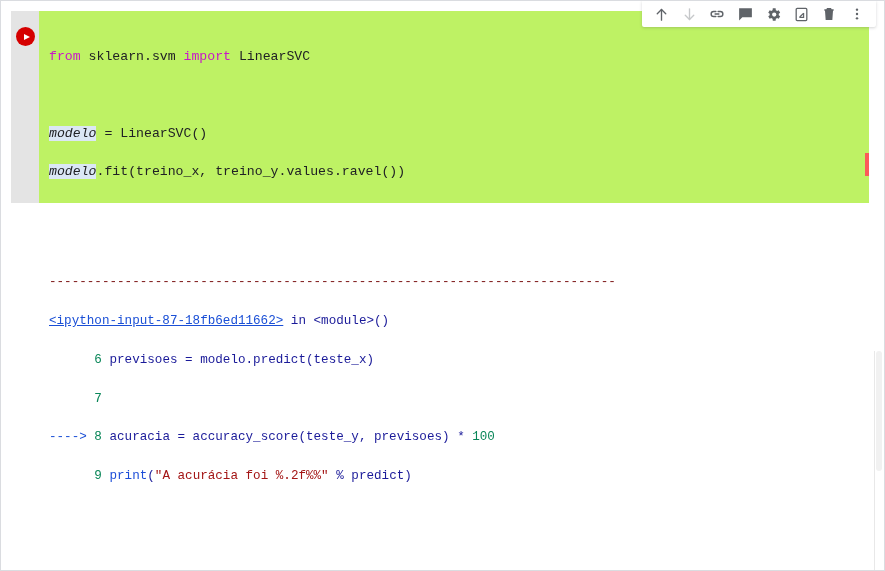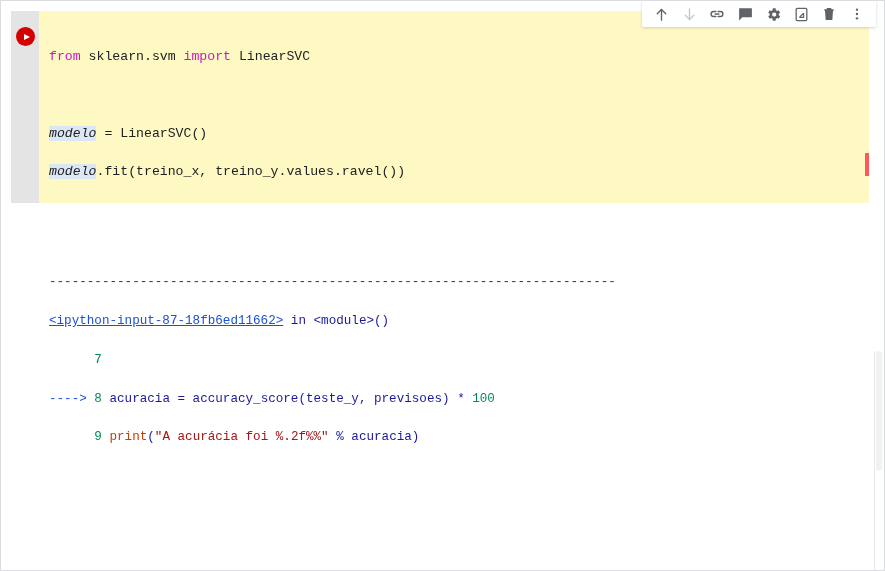--- a/index.html
+++ b/index.html
@@ -33,21 +33,21 @@
     width:26px;height:24px;
     display:flex;align-items:center;justify-content:center;
     cursor:pointer;border-radius:50%;
   }
   .tb-btn svg{display:block;}
 
   
   .code-cell{
     position:absolute;left:10px;top:10px;
     width:858px;height:192px;
-    background:#fef9c3;
+    background:#bef264;
     overflow:hidden;
   }
   .gutter{
     position:absolute;left:0;top:0;width:28px;height:192px;
     background:#e4e4e4;
   }
   .run-btn{
     position:absolute;left:5px;top:16px;
     width:19px;height:19px;border-radius:50%;
     background:#d50000;
@@ -93,21 +93,21 @@
     color:#202124;
   }
   .out-pad{padding:12px 0 0 38px;}
   .dash{color:#7a1212;letter-spacing:0px;}
   .exc{color:#a5192e;}
   .tb-title{color:#1a1a2e;}
   .link{color:#1a4fd6;text-decoration:underline;cursor:pointer;}
   .gnum{color:#098658;}
   .arrow{color:#1a4fd6;}
   .dkblue{color:#1a1a99;text-align:center;}
-  .olive{color:#c2410c;}
+  .olive{color:#1d4ed8;}
   .dred{color:#a31515;}
   
   .vscroll{
     position:absolute;right:1px;top:350px;width:8px;height:220px;
     background:#ffffff;border-left:1px solid #e8e8e8;
   }
   .vscroll .thumb{
     position:absolute;left:1px;top:0;width:6px;height:120px;
     background:#f1f1f1;border-radius:3px;
   }
@@ -184,23 +184,24 @@
 
 
     </div>
     <div class="err-marker"></div>
   </div>
 
   <div class="output">
     <div class="out-pad">
 <div><span class="dash">---------------------------------------------------------------------------</span></div>
 <div><span class="link">&lt;ipython-input-87-18fb6ed11662&gt;</span> <span class="dkblue">in</span> <span class="dkblue">&lt;module&gt;()</span></div>
+<div><span class="arrow">      </span><span class="gnum">6</span> <span class="dkblue">previsoes = modelo.predict(teste_x)</span></div>
 <div><span class="arrow">      </span><span class="gnum">7</span> <span class="dkblue"></span></div>
 <div><span class="arrow">----&gt;</span> <span class="gnum">8</span> <span class="dkblue">acuracia = accuracy_score(teste_y, previsoes) * <span class="gnum">100</span></span></div>
-<div><span class="arrow">      </span><span class="gnum">9</span> <span class="olive">print</span><span class="dkblue">(</span><span class="dred">"A acurácia foi %.2f%%"</span><span class="dkblue"> % acuracia)</span></div>
+<div><span class="arrow">      </span><span class="gnum">9</span> <span class="olive">print</span><span class="dkblue">(</span><span class="dred">"A acurácia foi %.2f%%"</span><span class="dkblue"> % predict)</span></div>
     </div>
 
     
 
     
 
     
   </div>
 
   <div class="vscroll">

